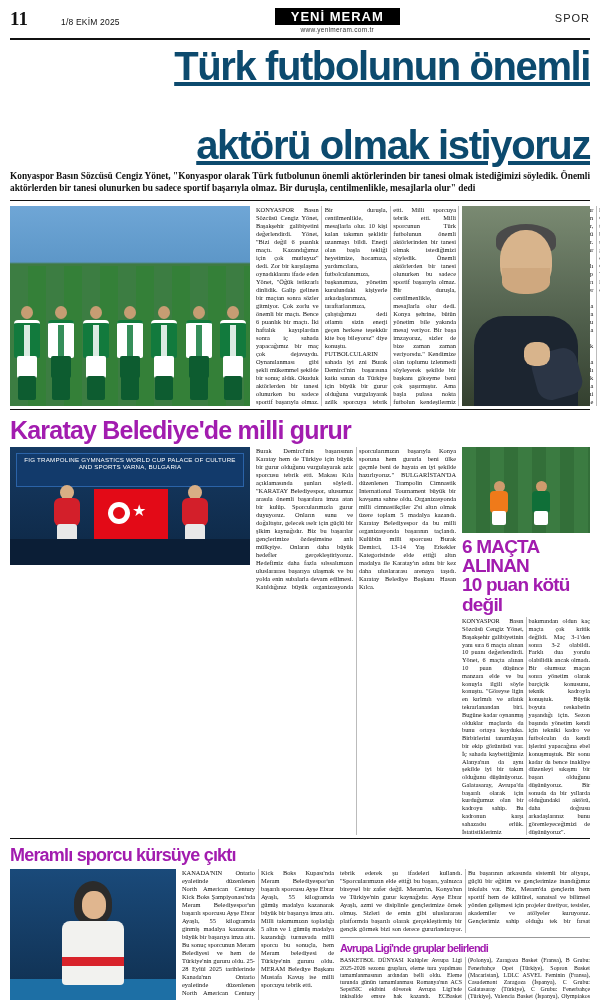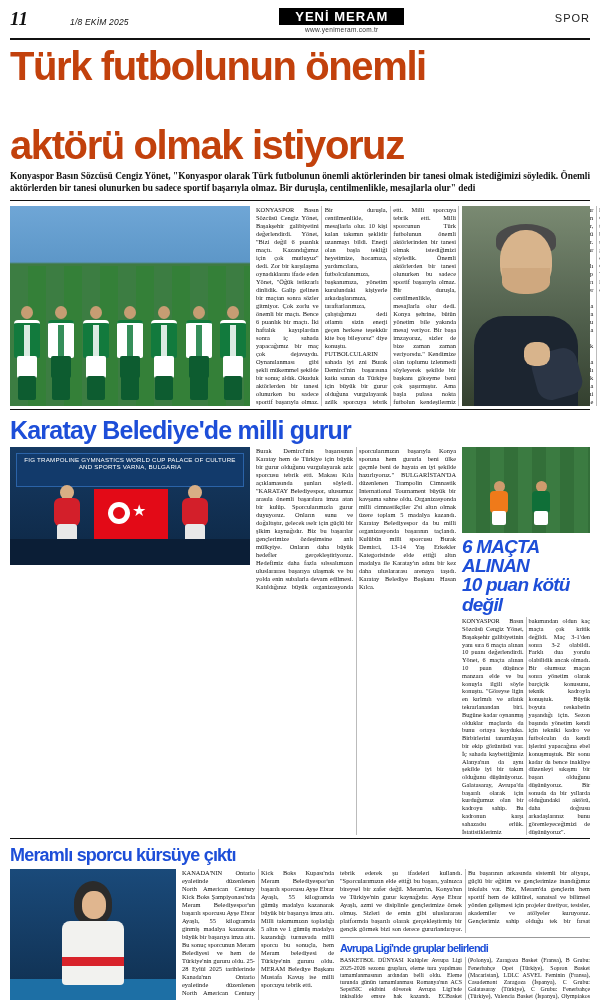--- a/index.html
+++ b/index.html
@@ -8,30 +8,30 @@
     width:600px; height:1000px;
     background:#ffffff;
     font-family:"Liberation Serif", serif;
     color:#111;
     overflow:hidden;
   }
   .page { width:600px; height:1000px; position:relative; padding:8px 10px 6px 10px; }
 
   
   .masthead { display:flex; align-items:flex-start; justify-content:space-between; border-bottom:2px solid #111; padding-bottom:4px; }
-  .mh-left { display:flex; align-items:baseline; gap:14px;font-style:italic; }
+  .mh-left { display:flex; align-items:baseline; gap:5px; }
   .mh-page { font-size:19px; font-weight:bold; font-family:"Liberation Serif",serif; }
   .mh-date { font-size:8.5px; font-family:"Liberation Sans",sans-serif; letter-spacing:.2px; padding-top:3px;margin-left:28px;}
   .mh-center { text-align:center; line-height:1; }
   .mh-logo { background:#000000; color:#fff; font-family:"Liberation Sans",sans-serif; font-weight:bold; font-size:13px; letter-spacing:1px; padding:2px 16px; display:inline-block; }
   .mh-url { font-size:6.5px; color:#333; font-family:"Liberation Sans",sans-serif; margin-top:2px; letter-spacing:.3px;}
   .mh-right { font-size:11px; font-family:"Liberation Sans",sans-serif; letter-spacing:1px; color:#222; padding-top:4px;}
 
   
-  .headline { font-family:"Liberation Sans",sans-serif; font-weight:bold; font-size:40px; line-height:0.98; letter-spacing:-1.4px; text-align:left; margin:7px 0 6px 0; color:#c2410c; }
+  .headline { font-family:"Liberation Sans",sans-serif; font-weight:bold; font-size:40px; line-height:0.98; letter-spacing:-1.4px; text-align:right; margin:7px 0 6px 0; color:#0c4a6e;text-decoration:underline; }
   .headline .l2 { display:block;margin-top:40px; }
 
   .lede { font-size:9.3px; line-height:1.28; text-align:justify; font-family:"Liberation Serif",serif; font-weight:bold; margin-bottom:5px; }
   .rule { border-top:1px solid #111; margin:3px 0 5px 0; }
 
   
   .top-block { display:flex; gap:6px; height:200px; }
   .photo { position:relative; overflow:hidden; }
   .team-photo { width:240px; background:linear-gradient(#6fa6d6 0%, #5d97c8 28%, #3f7a43 29%, #2f6b35 100%); }
   .team-photo .pitch { position:absolute; inset:30% 0 0 0; background:
@@ -50,21 +50,21 @@
   .col-text { flex:1; font-size:6.4px; line-height:1.25; text-align:justify; column-count:3; column-gap:6px; column-rule:1px solid #bbb; font-family:"Liberation Serif",serif; }
   .portrait { width:128px; background:linear-gradient(#7a8a72 0%, #4e5d4a 60%, #34402f 100%); position:relative; }
   .portrait .head { position:absolute; top:24px; left:38px; width:52px; height:62px; background:#d8b48c; border-radius:48% 48% 42% 42%; }
   .portrait .hair { position:absolute; top:18px; left:34px; width:60px; height:30px; background:#4a4a4a; border-radius:50% 50% 30% 30%; }
   .portrait .beard { position:absolute; top:62px; left:40px; width:48px; height:26px; background:#cfa87f; border-radius:0 0 45% 45%; }
   .portrait .body { position:absolute; bottom:0; left:12px; width:104px; height:90px; background:#1c2530; border-radius:30px 30px 0 0;}
   .portrait .arm { position:absolute; bottom:8px; left:72px; width:46px; height:48px; background:#2b3545; border-radius:14px; transform:rotate(-15deg);}
   .portrait .hand { position:absolute; bottom:40px; left:62px; width:26px; height:24px; background:#d8b48c; border-radius:40%;}
 
   
-  .sec-title { font-family:"Liberation Sans",sans-serif; font-weight:bold; letter-spacing:-0.8px; color:#1d4ed8; }
+  .sec-title { font-family:"Liberation Sans",sans-serif; font-weight:bold; letter-spacing:-0.8px; color:#a21caf; }
   .t-karatay { font-size:25px; margin:6px 0 2px 0; }
   .sub-karatay { font-size:7.4px; font-weight:bold; font-style:italic; line-height:1.25; text-align:justify; margin-bottom:4px; }
 
   .mid-block { display:flex; gap:6px; }
   .gym-photo { width:240px; height:118px; position:relative; background:linear-gradient(#163a63,#0d2744); overflow:hidden;}
   .gym-photo .banner { position:absolute; top:6px; left:6px; right:6px; height:34px; background:#123a6b; border:1px solid #2b63a8; color:#fff; font-family:"Liberation Sans",sans-serif; font-size:6.2px; text-align:center; line-height:1.25; padding-top:2px; letter-spacing:.2px;}
   .gym-photo .floor { position:absolute; bottom:0; left:0; right:0; height:26px; background:#0b1e36;}
   .ath { position:absolute; bottom:24px; width:34px; height:56px; }
   .ath .h { position:absolute; top:0; left:10px; width:14px; height:15px; background:#d8ae85; border-radius:50%;}
   .ath .b { position:absolute; top:13px; left:4px; width:26px; height:28px; background:#d31f2a; border-radius:6px;}
@@ -77,21 +77,21 @@
 
   .right-col { width:128px; }
   .soccer-photo { width:128px; height:86px; background:linear-gradient(#2f6b35,#17381c); position:relative; overflow:hidden;}
   .soccer-photo .grass { position:absolute; inset:0; background:repeating-linear-gradient(90deg,#3b7b41 0 14px,#336f39 14px 28px);}
   .soccer-photo .p1,.soccer-photo .p2 { position:absolute; bottom:8px; width:18px; height:44px;}
   .soccer-photo .p1 { left:28px;} .soccer-photo .p2 { left:70px;}
   .soccer-photo .p1 .t { position:absolute; top:10px; width:18px; height:22px; background:#ef7a1a; border-radius:4px;}
   .soccer-photo .p2 .t { position:absolute; top:10px; width:18px; height:22px; background:#0f6f38; border-radius:4px;}
   .soccer-photo .hdd { position:absolute; top:0; left:4px; width:11px; height:11px; background:#cf9b6d; border-radius:50%;}
   .soccer-photo .lgg { position:absolute; top:30px; left:2px; width:14px; height:14px; background:#fff; border-radius:2px;}
-  .t-6macta { font-size:19px; line-height:1.02; margin:4px 0 3px 0;font-style:italic; }
+  .t-6macta { font-size:19px; line-height:1.02; margin:4px 0 3px 0; }
   .mini-text { font-size:6.3px; line-height:1.24; text-align:justify; column-count:2; column-gap:5px; column-rule:1px solid #bbb;}
 
   
   .t-meramli { font-size:18px; margin:6px 0 3px 0;}
   .low-block { display:flex; gap:6px; }
   .judo-photo { width:166px; height:150px; background:linear-gradient(#1a4a7a,#0e2b49); position:relative; overflow:hidden;}
   .judo-photo .mat { position:absolute; bottom:0; left:0; right:0; height:40px; background:#1d6fa5;}
   .judo-photo .person { position:absolute; bottom:34px; left:48px; width:70px; height:104px; }
   .judo-photo .person .hij { position:absolute; top:0; left:16px; width:38px; height:44px; background:#2b2b2b; border-radius:50% 50% 40% 40%;}
   .judo-photo .person .fc { position:absolute; top:10px; left:24px; width:24px; height:28px; background:#e0b68f; border-radius:45%;}

